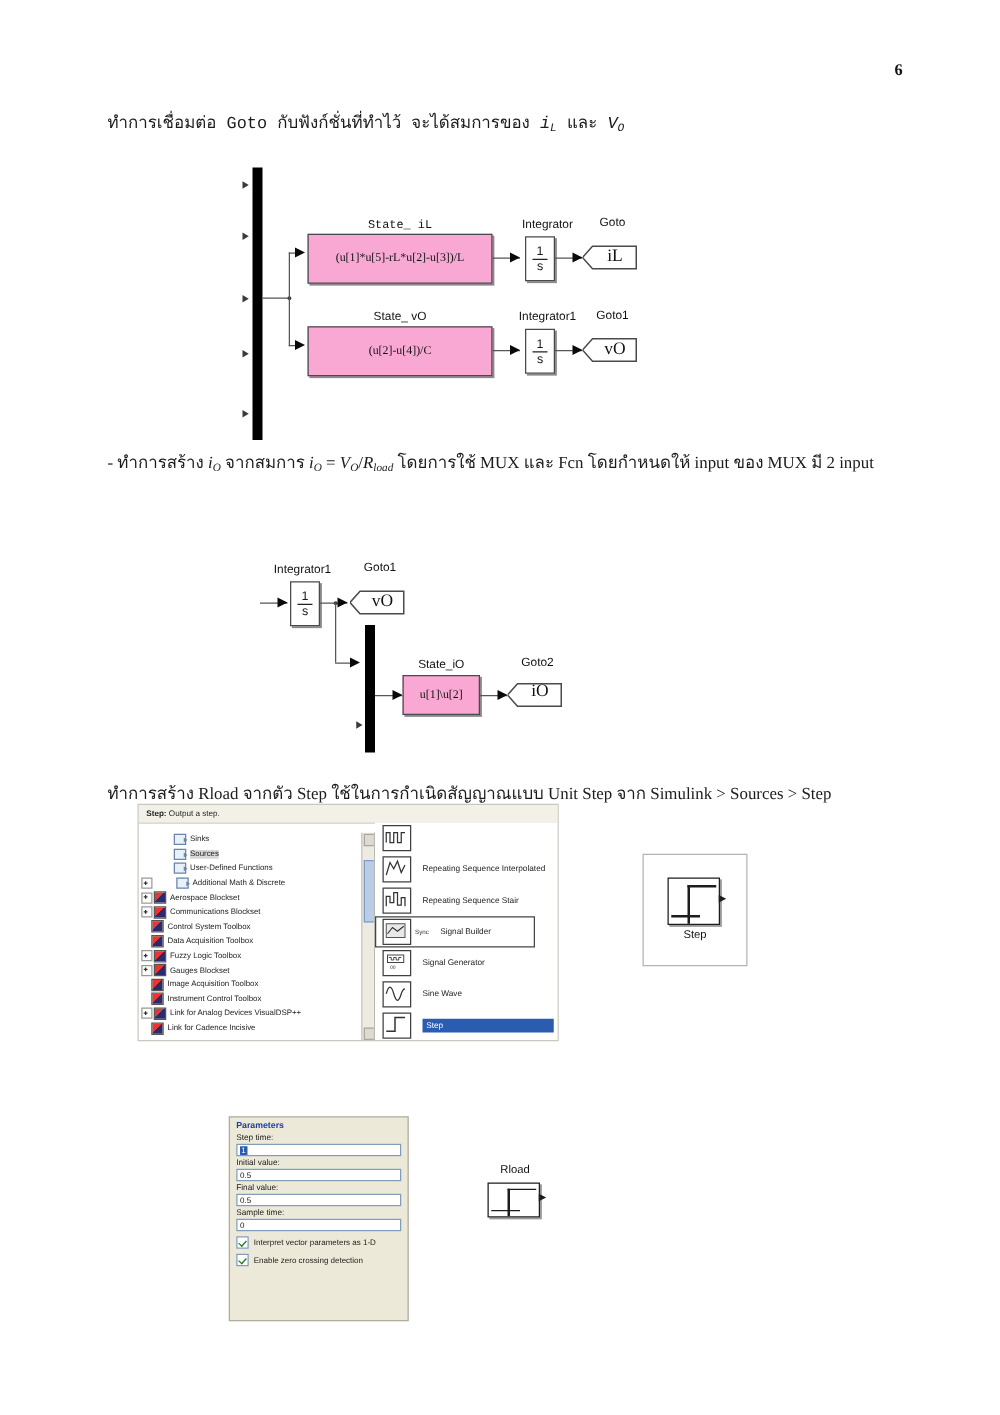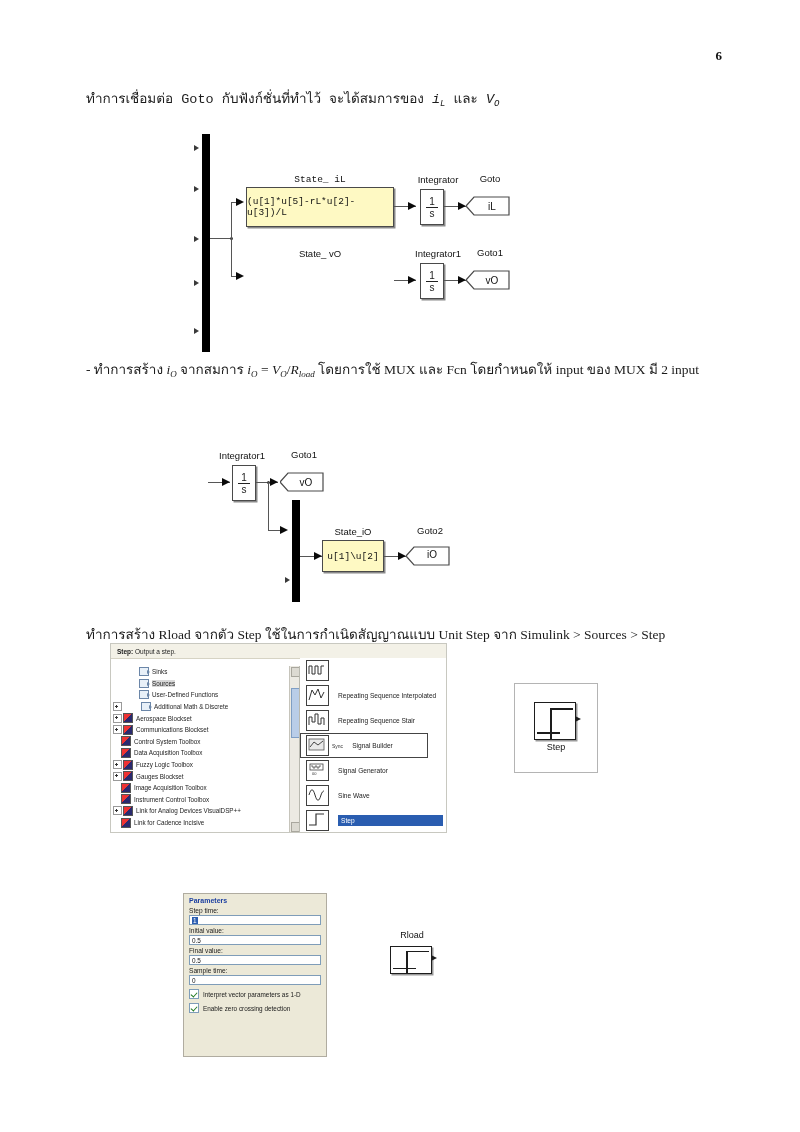--- a/index.html
+++ b/index.html
@@ -61,25 +61,25 @@
 
   .mux-bar {
     position: absolute;
     background: #000000;
   }
 
   .blk {
     position: absolute;
     box-sizing: border-box;
     border: 1.3px solid #4a4a4a;
-    background: #fef9c3;
+    background: #f9a8d4;
     display: flex;
     align-items: center;
     justify-content: center;
-    font-family: Liberation Mono, monospace;
+    font-family: Liberation Serif, serif;
     font-size: 9.5px;
     color: #111;
     box-shadow: 1.5px 1.5px 0 #8a8a8a;
   }
 
   .blk-label {
     position: absolute;
     font-family: "Liberation Sans", sans-serif;
     font-size: 9.5px;
     color: #111;
@@ -108,22 +108,22 @@
     position: absolute;
   }
   .goto svg { display: block; }
   .goto .gtxt {
     position: absolute;
     left: 0; top: 0;
     width: 100%; height: 100%;
     display: flex;
     align-items: center;
     justify-content: center;
-    font-family: Liberation Sans, sans-serif;
-    font-size: 10px;
+    font-family: Liberation Serif, serif;
+    font-size: 14px;
     color: #111;
     padding-left: 8px;
     box-sizing: border-box;
   }
 
   .wire {
     position: absolute;
     background: #565656;
   }
   .wire-h { height: 1.2px; }
@@ -493,20 +493,21 @@
 
     <div class="blk-label" style="left:290px; top:39px; width:48px;">Goto</div>
     <div class="goto" style="left:290px; top:62px; width:44px; height:20px;">
       <svg width="44" height="20" viewBox="0 0 44 20">
         <polygon points="0,10 8,1 43,1 43,19 8,19" fill="#ffffff" stroke="#4a4a4a" stroke-width="1.2"></polygon>
       </svg>
       <div class="gtxt">iL</div>
     </div>
 
     <div class="blk-label" style="left:70px; top:114px; width:148px;">State_ vO</div>
+    <div class="blk" style="left:70px; top:127px; width:148px; height:40px;">(u[2]-u[4])/C</div>
     <div class="wire wire-h" style="left:218px; top:146px; width:22px;"></div>
     <div class="arrow" style="left:232px; top:141.5px;"></div>
 
     <div class="blk-label" style="left:230px; top:114px; width:64px;">Integrator1</div>
     <div class="integ" style="left:244px; top:129px; width:24px; height:36px;">
       <span class="num">1</span>
       <span class="den">s</span>
     </div>
     <div class="wire wire-h" style="left:268px; top:146px; width:22px;"></div>
     <div class="arrow" style="left:282px; top:141.5px;"></div>

